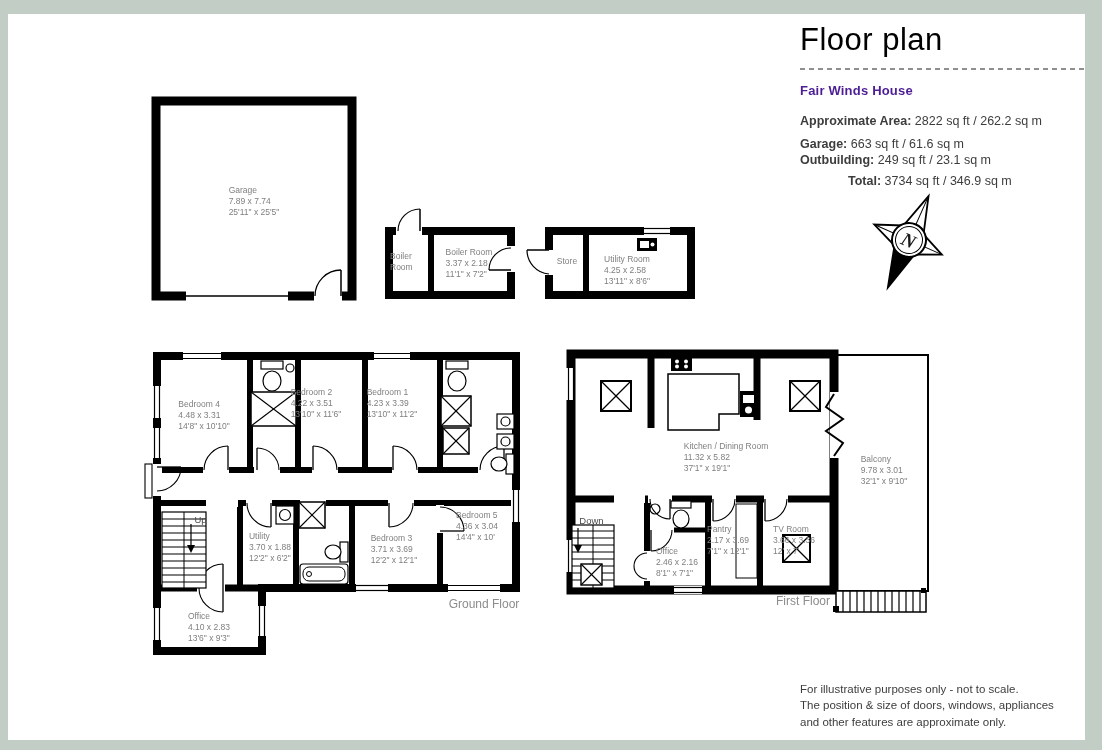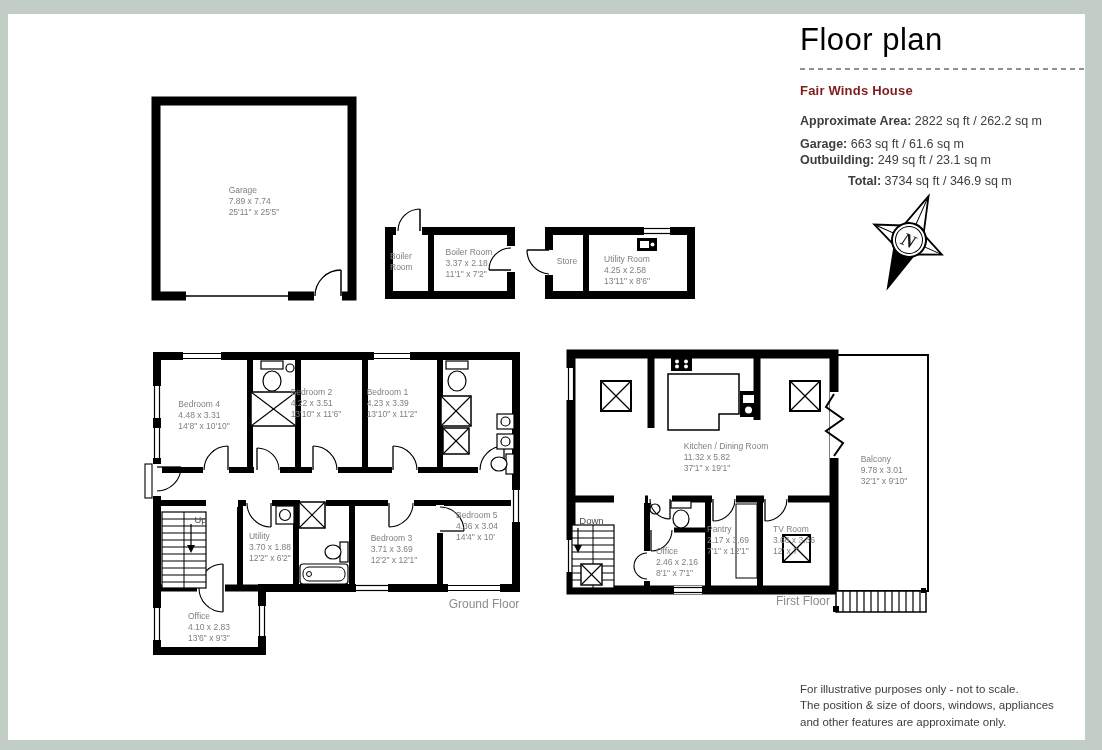--- a/index.html
+++ b/index.html
@@ -5,21 +5,21 @@
   html,body{margin:0;padding:0;background:#e8e8e8;}
   .page{position:relative;width:1102px;height:750px;background:#c2cec5;font-family:"Liberation Sans",sans-serif;overflow:hidden;}
   .sheet{position:absolute;left:8px;top:14px;right:17px;bottom:10px;background:#ffffff;}
   svg.plan{position:absolute;left:0;top:0;}
   .room-label{position:absolute;transform:translate(-50%,-50%);text-align:left;color:#7f7f7f;font-size:8.5px;line-height:1.32;white-space:nowrap;}
   .room-label.wrap{white-space:normal;width:40px;}
   .stair-label{position:absolute;transform:translate(-50%,-50%);font-size:9.5px;color:#4a4a4a;padding-left:15px;}
   .floor-label{position:absolute;transform:translate(-50%,-50%);font-size:12px;color:#8c8c8c;}
   .hdr-title{position:absolute;left:800px;top:22px;font-size:31px;color:#000000;font-weight:500;letter-spacing:.5px;}
   .hdr-dash{position:absolute;left:800px;top:68px;width:287px;height:2px;background:repeating-linear-gradient(90deg,#8f8f8f 0 5px,transparent 5px 9px);}
-  .hdr-name{position:absolute;left:800px;top:83px;font-size:13px;font-weight:bold;color:#7f1d1d;letter-spacing:.2px;}
+  .hdr-name{position:absolute;left:800px;top:83px;font-size:13px;font-weight:bold;color:#4c1d95;letter-spacing:.2px;}
   .area-row{position:absolute;left:800px;font-size:12.5px;color:#3d3d3d;}
   .area-row b{font-weight:bold;text-align:right;}
   .r1{top:114px;} .r2{top:137px;} .r3{top:153px;} .r4{top:174px;margin-left:48px;}
   .footer{position:absolute;left:800px;top:681px;font-size:11.5px;line-height:1.42;color:#3d3d3d;}
 </style>
 </head>
 <body>
 
 <div class="page">
   <div class="sheet"></div>

